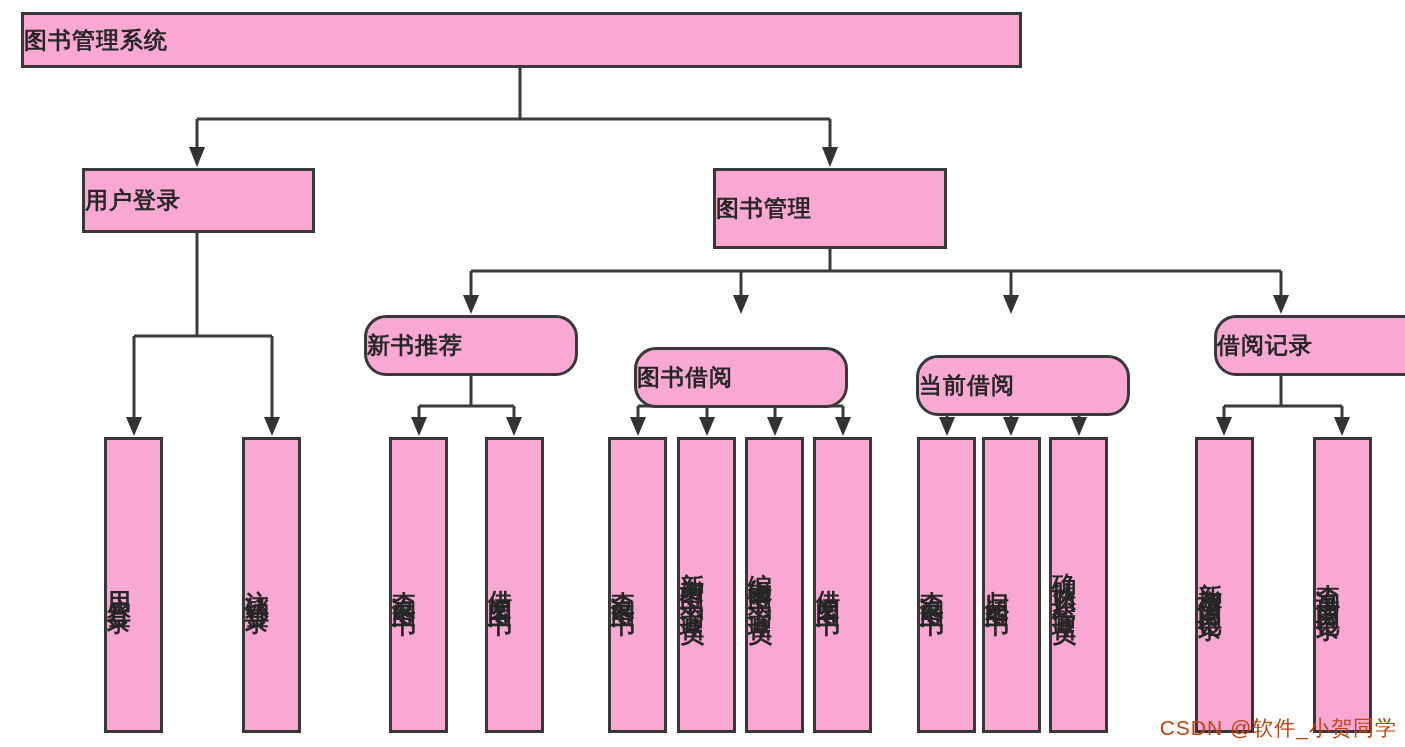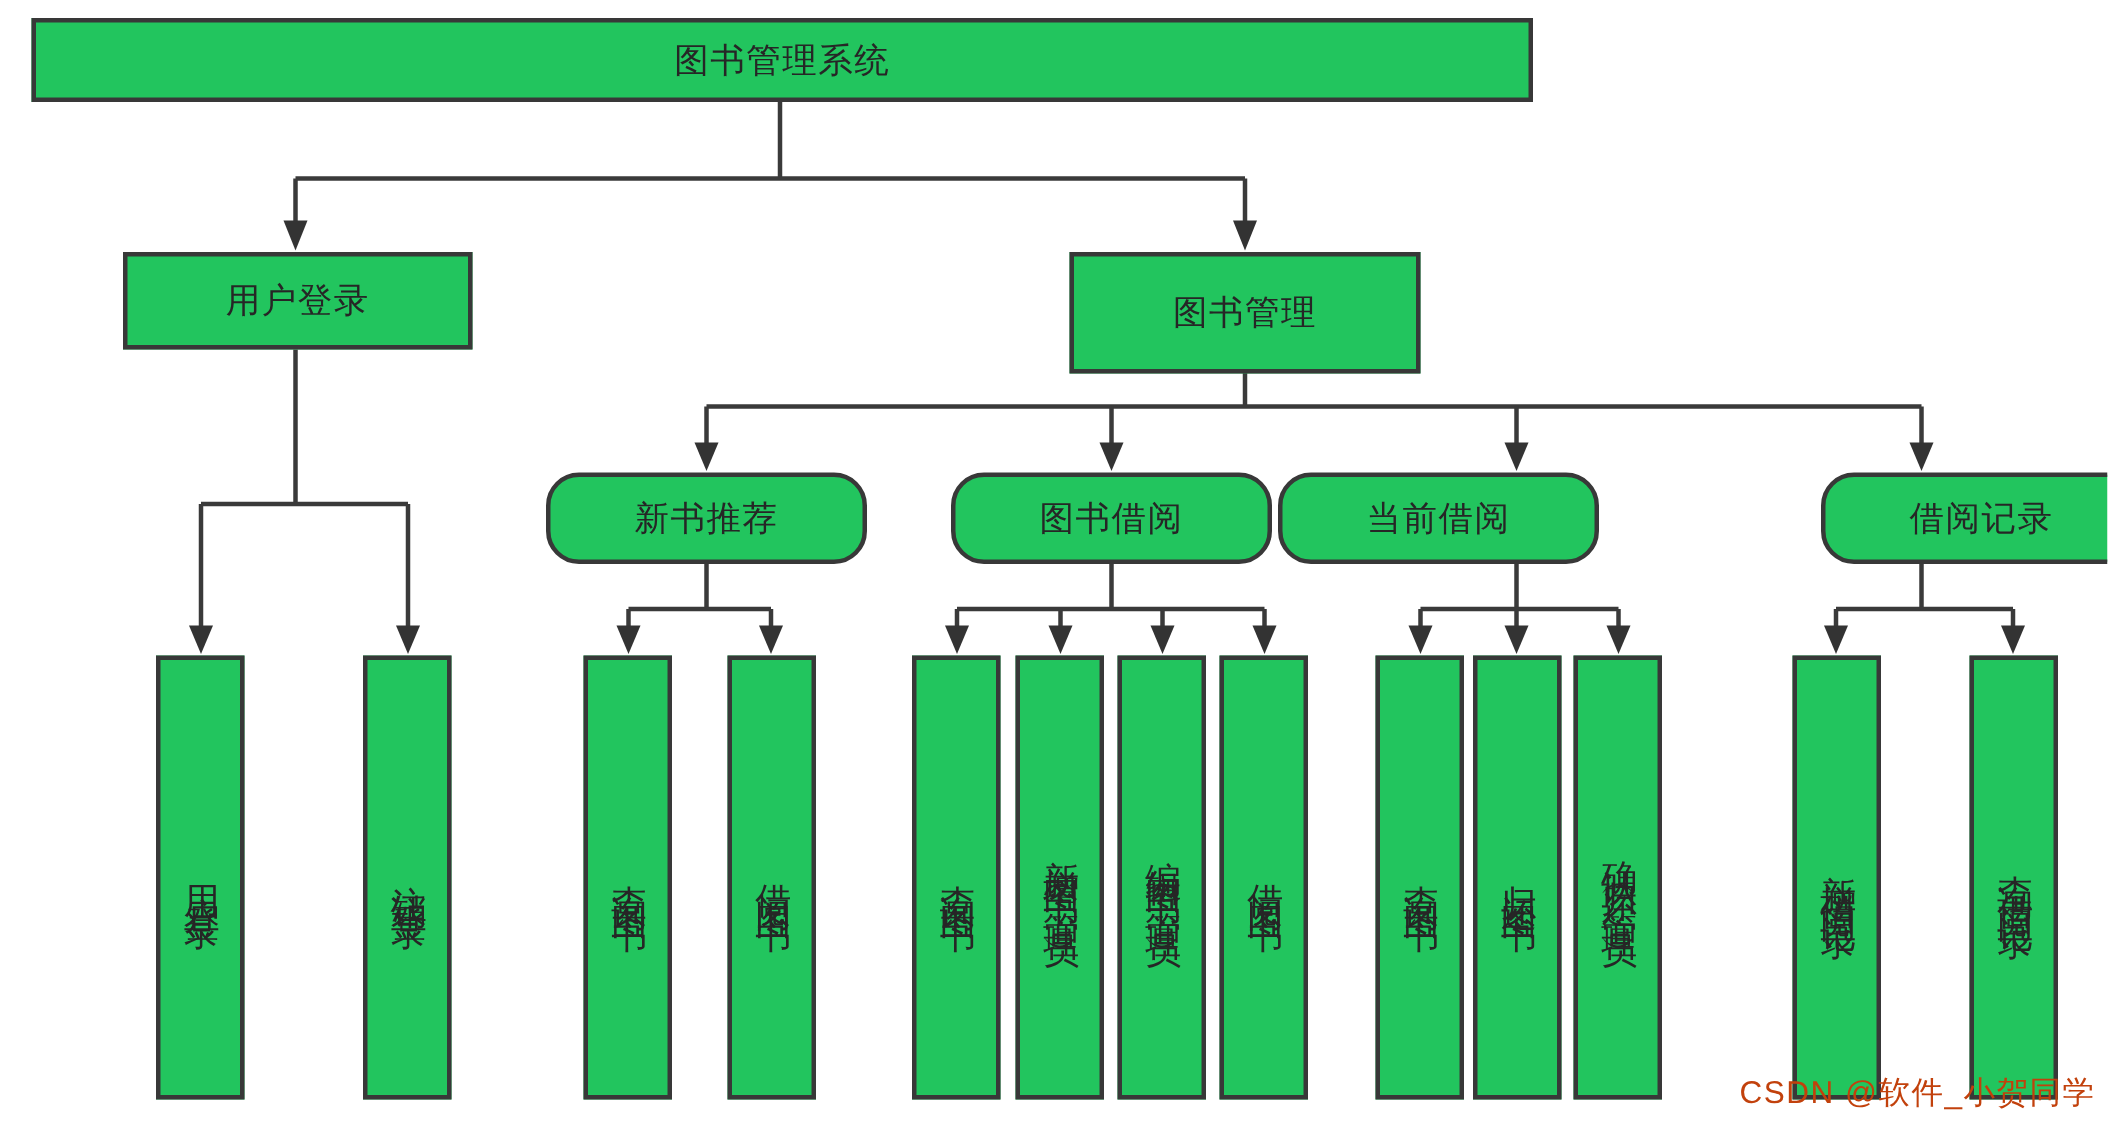--- a/index.html
+++ b/index.html
@@ -23,38 +23,39 @@
     fill: none;
   }
   svg.wires polygon {
     fill: #333333;
     stroke: none;
   }
   .box {
     position: absolute;
     box-sizing: border-box;
     border: 3px solid #383838;
-    background: #22c55e;
+    background: #f9a8d4;
     display: flex;
     align-items: center;
-    justify-content: center;
+    justify-content: flex-start;
     z-index: 2;
+    font-weight: bold;
   }
   .box.h {
     font-size: 23px;
     letter-spacing: 1px;
     white-space: nowrap;
   }
   .box.root   { left: 21px;  top: 12px;  width: 1001px; height: 56px; }
   .box.lvl2-a { left: 82px;  top: 168px; width: 233px;  height: 65px; }
   .box.lvl2-b { left: 713px; top: 168px; width: 234px;  height: 81px; }
   .box.lvl3   { top: 315px;  width: 214px; height: 61px; border-radius: 22px; }
   .box.lvl3.s0 { left: 364px; }
-  .box.lvl3.s1 { left: 634px; }
-  .box.lvl3.s2 { left: 852px; }
+  .box.lvl3.s1 { left: 634px; margin-top: 32px; }
+  .box.lvl3.s2 { left: 916px; margin-top: 40px; }
   .box.lvl3.s3 { left: 1214px; }
   .box.leaf {
     top: 437px;
     width: 59px;
     height: 296px;
   }
   .box.leaf span {
     writing-mode: vertical-rl;
     text-orientation: mixed;
     font-size: 24px;

